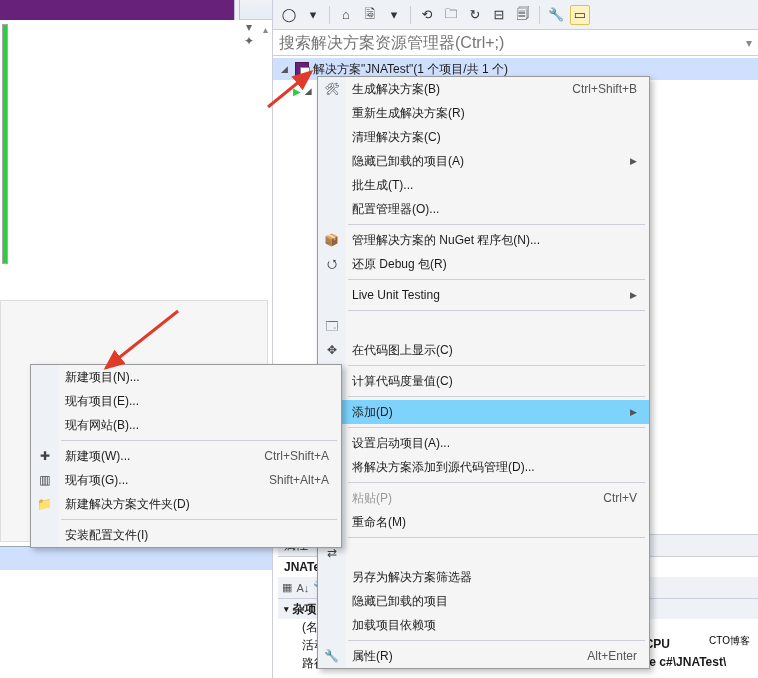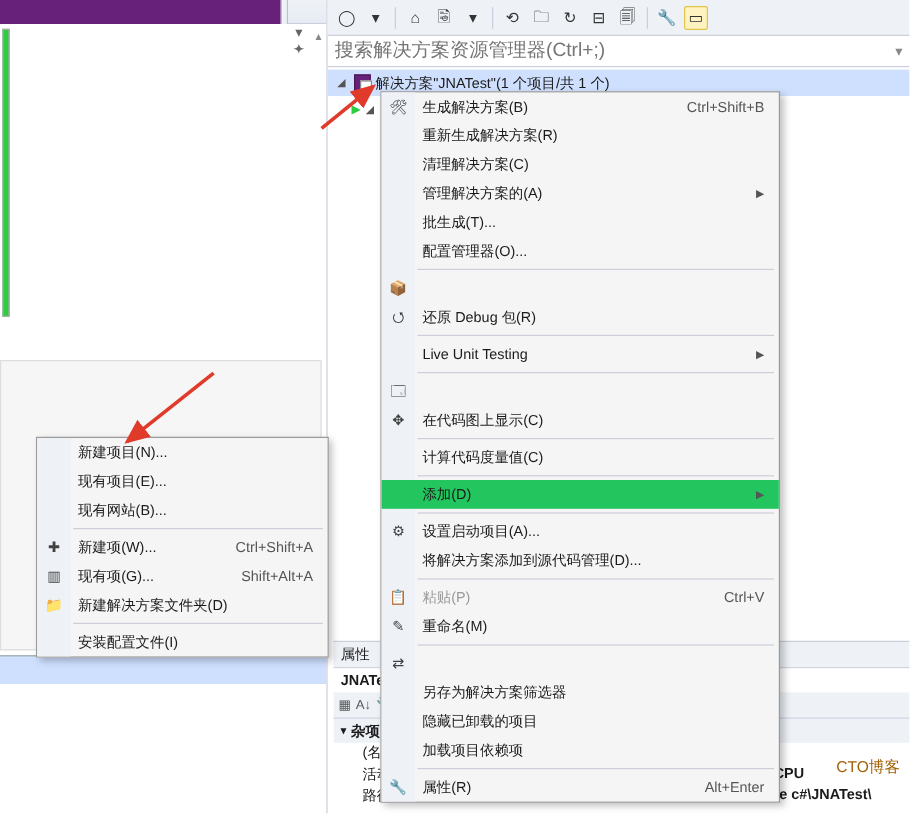--- a/index.html
+++ b/index.html
@@ -34,42 +34,42 @@
   .sln-icon::after{content:"";position:absolute;right:-2px;bottom:-2px;width:8px;height:8px;background:#fff;border:1px solid #888;}
   .cs-icon { width:14px;height:14px;background:#fff;border:1px solid #3a8e3a;color:#3a8e3a;font-size:8px;line-height:12px;text-align:center;font-weight:bold;}
   .play { color:#2ecc40; font-size:10px; margin-left:12px;}
 
   
   .ctx-menu { position: absolute; background: #f5f5f5; border: 1px solid #9a9a9a; box-shadow: 3px 3px 6px rgba(0,0,0,0.25); z-index:10;}
   .ctx-menu .icon-col { position:absolute; left:0; top:0; bottom:0; width:28px; background:#eef2f7;}
   .ctx-item { position:relative; display:flex; align-items:center; height:24px; padding-left:34px; padding-right:12px; white-space:nowrap;}
   .ctx-item .shortcut { margin-left:auto; color:#555; padding-left:30px;}
   .ctx-item .arrow { margin-left:auto; color:#555; font-size:9px; padding-left:30px;}
-  .ctx-item.hover { background:#22c55e; }
+  .ctx-item.hover { background:#7dd3fc; }
   .ctx-item .ico { position:absolute; left:6px; width:16px; height:16px; font-size:12px; text-align:center; line-height:16px; color:#414141;}
   .ctx-sep { height:1px; margin:3px 4px 3px 30px; background:#cccedb;}
 
   .menu-main { left: 317px; top: 76px; width: 333px; }
-  .menu-sub { left: 30px; top: 364px; width: 244px; }
+  .menu-sub { left: 30px; top: 364px; width: 312px; }
 
   
   .arrow-annot { position:absolute; z-index:50; }
   .arrow-annot svg { overflow:visible; }
 
   
   .prop-panel { position:absolute; left:278px; top:534px; right:0; bottom:0; border-top:1px solid #cccedb;}
   .prop-title { background:#eef2f7; height:22px; display:flex; align-items:center; padding:0 6px; color:#1b1b1b; border-bottom:1px solid #cccedb;}
   .prop-sub { height:20px; display:flex; align-items:center; padding:0 6px; font-weight:bold; background:#fff;}
   .prop-tools { height:22px; background:#eef2f7; border-bottom:1px solid #cccedb; display:flex; align-items:center; padding:0 4px; gap:4px; font-size:11px; color:#555;}
   .prop-grid { font-size:12px; }
   .prop-row { display:flex; height:18px; }
   .prop-row .k { width:300px; padding-left:24px; color:#1b1b1b;}
   .prop-row .v { flex:1; font-weight:bold; }
   .prop-cat { display:flex; height:20px; align-items:center; padding-left:6px; background:#eef2f7; font-weight:bold;}
-  .watermark { position:absolute; right:8px; bottom:30px; color:#a16207; font-size:13px; z-index:1;}
+  .watermark { position:absolute; right:8px; bottom:30px; color:#000000; font-size:10px; z-index:1;}
 </style>
 </head>
 <body>
 
 <div class="left-pane">
   <div class="left-header">
     <div class="tab-purple"></div>
     <div class="split-vert"></div>
   </div>
   <div class="dropdown-area">▾<br>✦</div>
@@ -125,32 +125,33 @@
         <span>生成解决方案(B)</span>
         <span class="shortcut">Ctrl+Shift+B</span>
       </div>
       <div class="ctx-item">
         <span>重新生成解决方案(R)</span>
       </div>
       <div class="ctx-item">
         <span>清理解决方案(C)</span>
       </div>
       <div class="ctx-item">
-        <span>管理解决方案的(A)</span>
+        <span>隐藏已卸载的项目(A)</span>
         <span class="arrow">▶</span>
       </div>
       <div class="ctx-item">
         <span>批生成(T)...</span>
       </div>
       <div class="ctx-item">
         <span>配置管理器(O)...</span>
       </div>
       <div class="ctx-sep"></div>
       <div class="ctx-item">
         <span class="ico">📦</span>
+        <span>管理解决方案的 NuGet 程序包(N)...</span>
       </div>
       <div class="ctx-item">
         <span class="ico">⭯</span>
         <span>还原 Debug 包(R)</span>
       </div>
       <div class="ctx-sep"></div>
       <div class="ctx-item">
         <span>Live Unit Testing</span>
         <span class="arrow">▶</span>
       </div>

